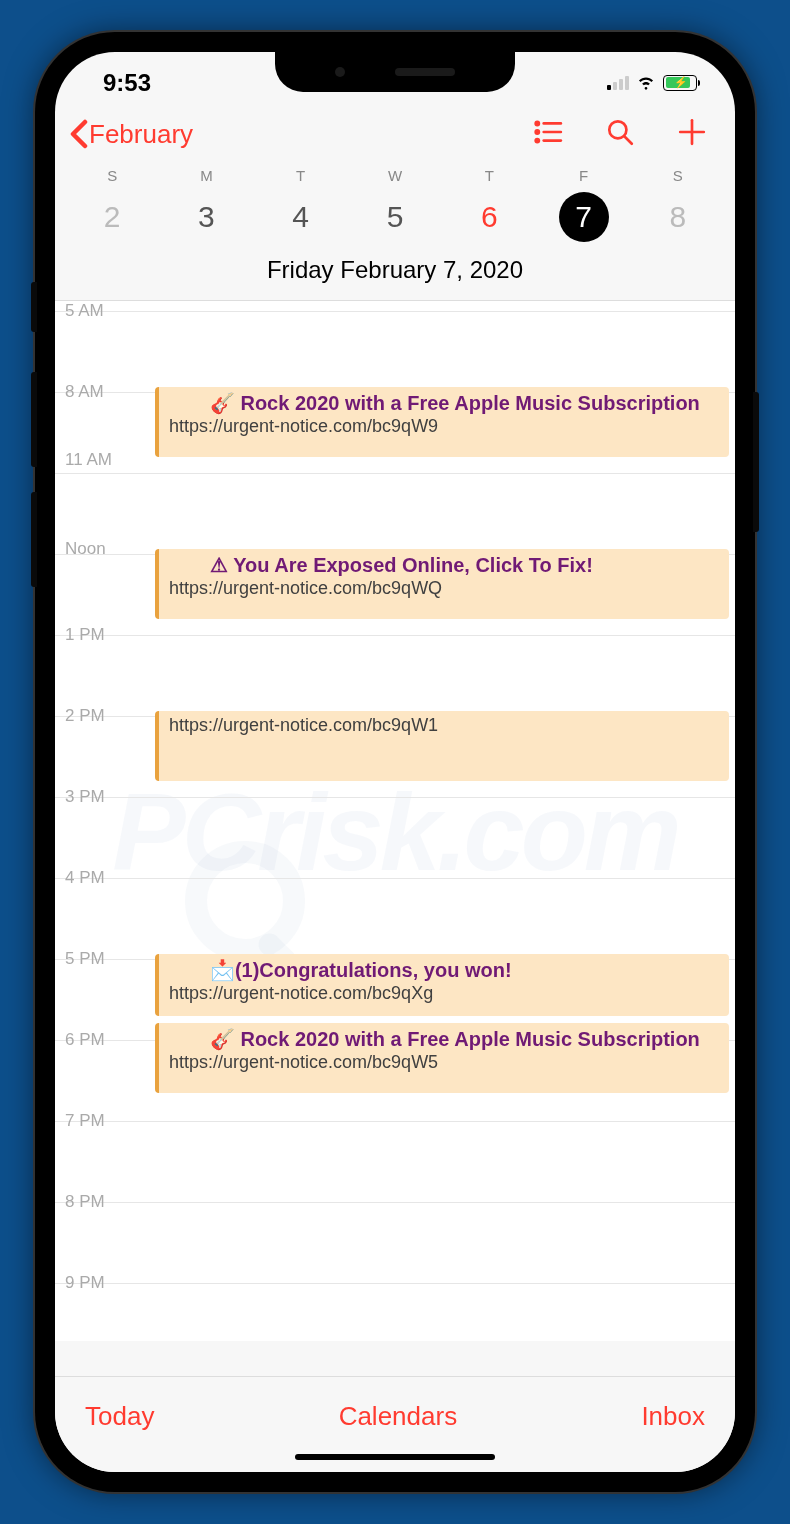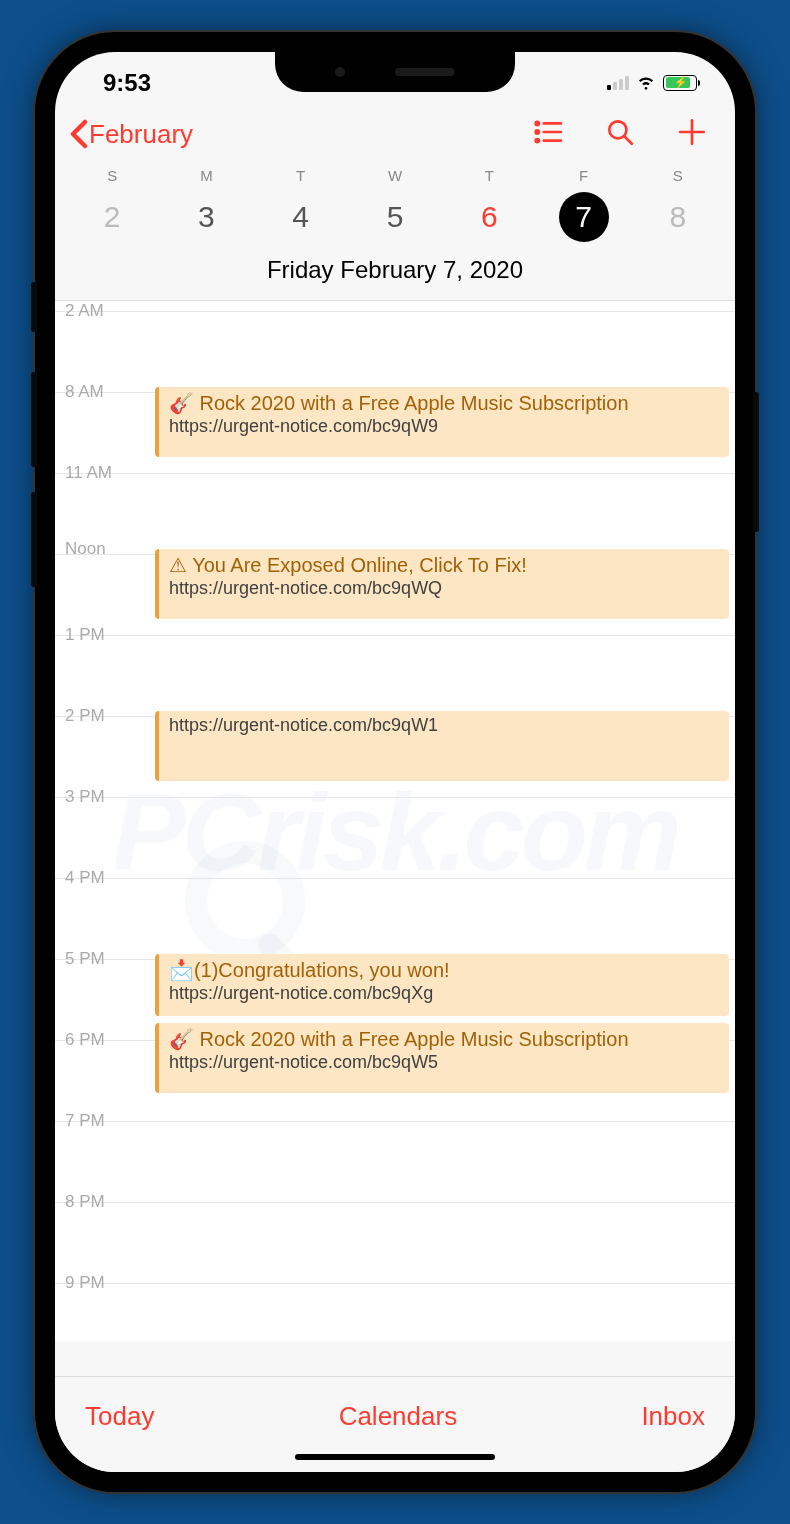--- a/index.html
+++ b/index.html
@@ -35,21 +35,21 @@
 .daycell.sel { color:#fff;}
 .daycell .bubble { display:inline-flex; width:50px; height:50px; align-items:center; justify-content:center; border-radius:50%;}
 .daycell.sel .bubble { background:#000;}
 .daycell.dim { color:#bbb;}
 .datetitle { text-align: center; font-size: 24px; padding: 10px 0 4px; color:#000;}
 
 .dayview { background: #fff; position: relative; height: 1040px; overflow: hidden; }
 .hourline { position: absolute; left: 0; right: 0; border-top: 1px solid #e6e6e6; }
 .hourlabel { position: absolute; left: 10px; font-size: 17px; color: #aaa; transform: translateY(-50%); }
 .event { position: absolute; left: 100px; right: 6px; background: #fde6c4; border-left: 4px solid #e9a23e; border-radius: 4px; padding: 4px 10px 6px; overflow:hidden;}
-.event .etitle { color: #a16207; font-weight: 400; font-size: 20px; line-height: 1.25; white-space:nowrap; overflow:hidden; text-overflow:ellipsis;}
+.event .etitle { color: #701a75; font-weight: 700; font-size: 20px; line-height: 1.25; white-space:nowrap; overflow:hidden; text-overflow:ellipsis;margin-left:41px;}
 .event .eurl { color: #404040; font-size: 18px; line-height: 1.2; white-space:nowrap; overflow:hidden;}
 
 .bottombar { position: absolute; bottom: 0; left: 0; right: 0; background: #f7f7f7; border-top: 1px solid #ddd; display: flex; justify-content: space-between; padding: 24px 30px 40px; }
 .bottombar span { color: #ff3b30; font-size: 26px; }
 .homebar { position: absolute; bottom: 12px; left: 50%; transform: translateX(-50%); width: 200px; height: 6px; background: #000; border-radius: 3px; }
 
 .side-btn { position:absolute; background:#0a0a0a; }
 .sb-left1 { left:-4px; top:250px; width:6px; height:50px; border-radius:3px 0 0 3px;}
 .sb-left2 { left:-4px; top:340px; width:6px; height:95px; border-radius:3px 0 0 3px;}
 .sb-left3 { left:-4px; top:460px; width:6px; height:95px; border-radius:3px 0 0 3px;}
@@ -145,25 +145,25 @@
           <div class="daycell sel"><span class="bubble">7</span></div>
           <div class="daycell dim"><span class="bubble">8</span></div>
         </div>
       <div class="datetitle">Friday   February 7, 2020</div>
     </div>
 
     <div class="dayview" id="dayview">
       <div class="watermark-icon"></div>
       <div class="watermark">PCrisk.com</div>
     <div class="hourline" style="top: 10px;"></div>
-        <div class="hourlabel" style="top: 10px;">2 AM</div>
+        <div class="hourlabel" style="top: 10px;">5 AM</div>
         <div class="hourline" style="top: 91px;"></div>
         <div class="hourlabel" style="top: 91px;">8 AM</div>
         <div class="hourline" style="top: 172px;"></div>
-        <div class="hourlabel" style="top: 172px;">11 AM</div>
+        <div class="hourlabel" style="top: 159px;">11 AM</div>
         <div class="hourline" style="top: 253px;"></div>
         <div class="hourlabel" style="top: 248px;">Noon</div>
         <div class="hourline" style="top: 334px;"></div>
         <div class="hourlabel" style="top: 334px;">1 PM</div>
         <div class="hourline" style="top: 415px;"></div>
         <div class="hourlabel" style="top: 415px;">2 PM</div>
         <div class="hourline" style="top: 496px;"></div>
         <div class="hourlabel" style="top: 496px;">3 PM</div>
         <div class="hourline" style="top: 577px;"></div>
         <div class="hourlabel" style="top: 577px;">4 PM</div>

